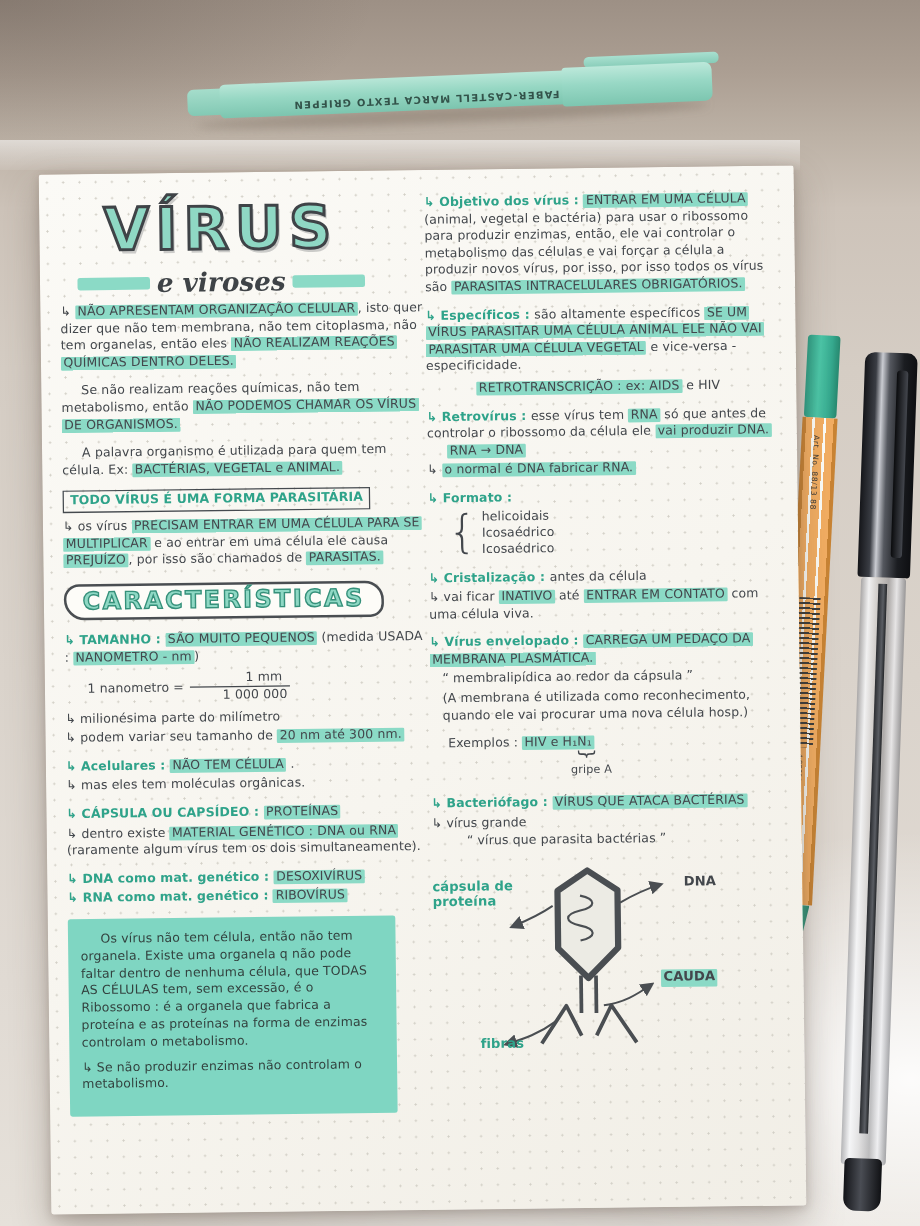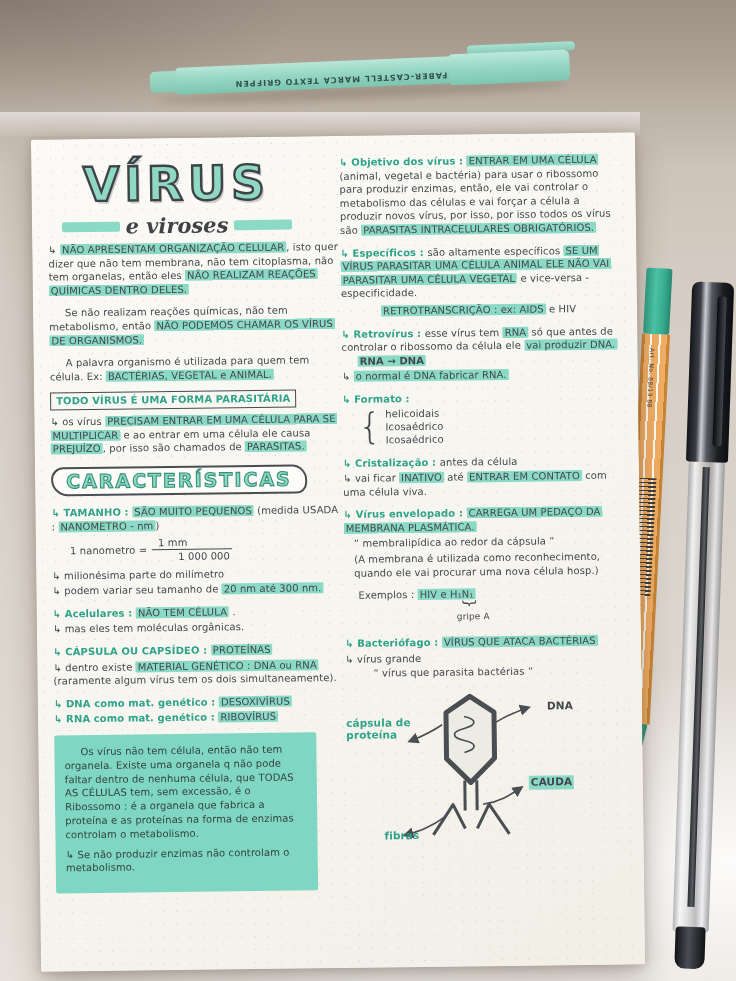--- a/index.html
+++ b/index.html
@@ -66,37 +66,37 @@
     border-radius:2px; }
 
   .col { position:absolute; font-size:10px; line-height:13.6px; color:#43474c; letter-spacing:.1px; }
   .col-left  { left:16px;  top:104px; width:292px; }
   .col-right { left:308px; top:20px;  width:280px; }
 
   p.note { margin:0 0 9px; }
   .indent { text-indent:16px; }
   .hl { background:#8bdac6; padding:0 2px; border-radius:1px; -webkit-box-decoration-break:clone; box-decoration-break:clone; }
   .teal { color:#2fa38a; font-weight:bold; }
-  .bold { font-weight:bold; }
+  .bold { font-weight:normal; }
 
   
   .title-wrap { position:absolute; left:30px; top:18px; width:230px; text-align:center; }
   .title-main { font-size:47px; font-weight:800; letter-spacing:5px; color:#8fd8c4;
     -webkit-text-stroke:2.4px #3f4347; text-shadow:2px 3px 0 rgba(63,67,71,.25); }
   .title-sub-row { display:flex; align-items:center; gap:6px; margin-top:2px; }
   .title-bar { flex:1; height:10px; background:#8bdac6; border-radius:2px; }
   .title-sub { font-family:"DejaVu Serif", serif; font-style:italic; font-weight:bold; font-size:21px; color:#3f4347; white-space:nowrap; }
 
   .boxed { display:inline-block; border:1.6px solid #454a4f; padding:1px 5px; color:#2fa38a; font-weight:bold; }
 
   .char-heading { display:inline-block; border:2.2px solid #4a4e52; border-radius:16px 20px 14px 22px;
     background:#fdfcf8; padding:6px 13px; font-size:19px; font-weight:800; letter-spacing:2px;
     color:#8ed8c4; -webkit-text-stroke:1.1px #35907a; margin:2px 0 10px; }
 
-  .frac { display:inline-block; vertical-align:middle; text-align:left; margin-left:5px; }
+  .frac { display:inline-block; vertical-align:middle; text-align:right; margin-left:5px; }
   .frac .num { display:block; border-bottom:1.3px solid #43474c; padding:0 6px; }
   .frac .den { display:block; padding:0 2px;margin-left:24px; }
   .eq-row { margin:2px 0 4px 18px; }
   .sub-arrow { margin-left:34px; }
   .sub-arrow2 { margin-left:18px; }
 
   .formato-row { display:flex; align-items:center; gap:4px; margin:0 0 10px 16px; }
   .brace { font-size:36px; font-weight:200; color:#43474c; line-height:1; }
   .formato-items div { line-height:13px; }
 
@@ -104,21 +104,21 @@
   .bigblock p { margin:0 0 6px; }
 
   .exemplos-wrap { position:relative; height:42px; margin-bottom:6px; }
   .gripe-brace { position:absolute; left:120px; top:9px; display:inline-block; transform:rotate(-90deg); font-size:15px; color:#43474c; }
   .gripe-label { position:absolute; left:112px; top:23px; font-size:9px; }
 
   
   .diagram { position:relative; width:280px; height:158px; margin-top:6px; }
   .diagram svg { position:absolute; inset:0; }
   .dg-label { position:absolute; font-size:10.5px; }
-  .dg-capsula { left:0; top:14px; width:72px; color:#2fa38a; font-weight:bold; line-height:12px;margin-top:13px; }
+  .dg-capsula { left:0; top:14px; width:72px; color:#2fa38a; font-weight:bold; line-height:12px; }
   .dg-dna { left:201px; top:12px; font-weight:bold; color:#43474c; }
   .dg-cauda { left:182px; top:88px; font-weight:bold; color:#43474c; }
   .dg-fibras { left:37px; top:140px; color:#2fa38a; font-weight:bold; }
 </style>
 </head>
 <body>
 
 <div class="desk"></div>
 <div class="desk-glow"></div>
 <div class="shelf-edge"></div>

